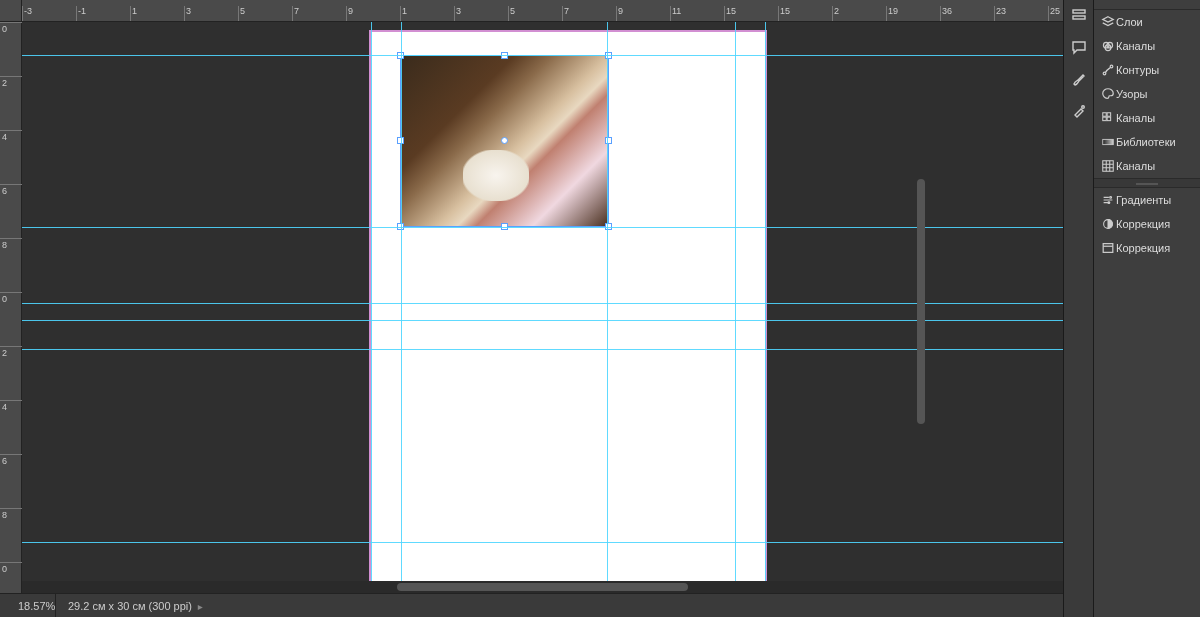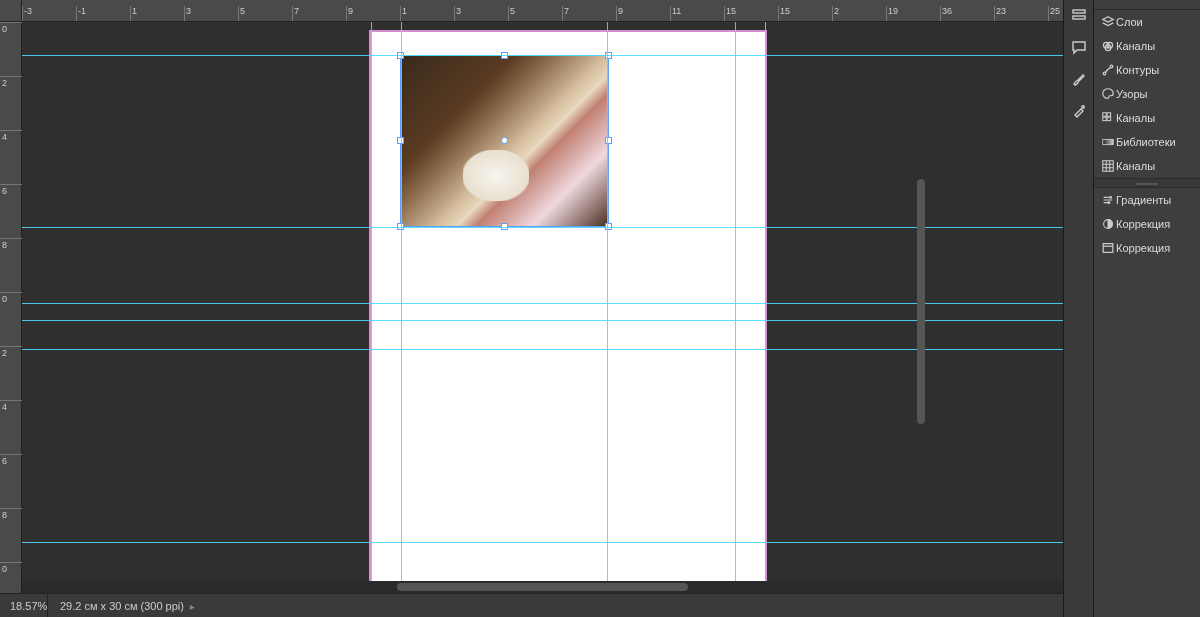--- a/index.html
+++ b/index.html
@@ -28,21 +28,21 @@
   .transform-box .h.tl{top:-4px;left:-4px;} .transform-box .h.tr{top:-4px;right:-4px;}
   .transform-box .h.bl{bottom:-4px;left:-4px;} .transform-box .h.br{bottom:-4px;right:-4px;}
   .transform-box .h.tc{top:-4px;left:calc(50% - 4px);} .transform-box .h.bc{bottom:-4px;left:calc(50% - 4px);}
   .transform-box .h.ml{top:calc(50% - 4px);left:-4px;} .transform-box .h.mr{top:calc(50% - 4px);right:-4px;}
   .transform-box .h.cc{top:calc(50% - 4px);left:calc(50% - 4px);border-radius:50%;}
 
   .guide-h { position:absolute; left:0; right:0; height:1px; background:#4fd6ff; opacity:.9; }
   .guide-v { position:absolute; top:0; bottom:0; width:1px; background:#4fd6ff; opacity:.9; }
 
   .statusbar { position:absolute; left:0; right:0; bottom:0; height:24px; background:#3a3a3a; border-top:1px solid #222; display:flex; align-items:center; font-size:11px; color:#ccc; z-index:4; }
-  .statusbar .zoom { width:48px; padding-left:10px; border-right:1px solid #222; height:100%; display:flex; align-items:center; }
+  .statusbar .zoom { width:56px; padding-left:18px; border-right:1px solid #222; height:100%; display:flex; align-items:center; }
   .statusbar .docinfo { padding:0 12px; }
   .statusbar .chev { color:#888; font-size:10px; }
 
   .scrollbar-h { position:absolute; bottom:24px; left:22px; right:0; height:12px; background:#2a2a2a; z-index:3; }
   .scrollbar-h .thumb { position:absolute; left:36%; width:28%; top:2px; bottom:2px; background:#555; border-radius:4px; }
   .scrollbar-v { position:absolute; top:22px; bottom:36px; right:136px; width:12px; background:transparent; z-index:3; }
   .scrollbar-v .thumb { position:absolute; top:28%; height:44%; left:2px; right:2px; background:#555; border-radius:4px; }
 
   
   .right-dock { display:flex; height:100%; background:#3a3a3a; border-left:1px solid #1a1a1a; }

